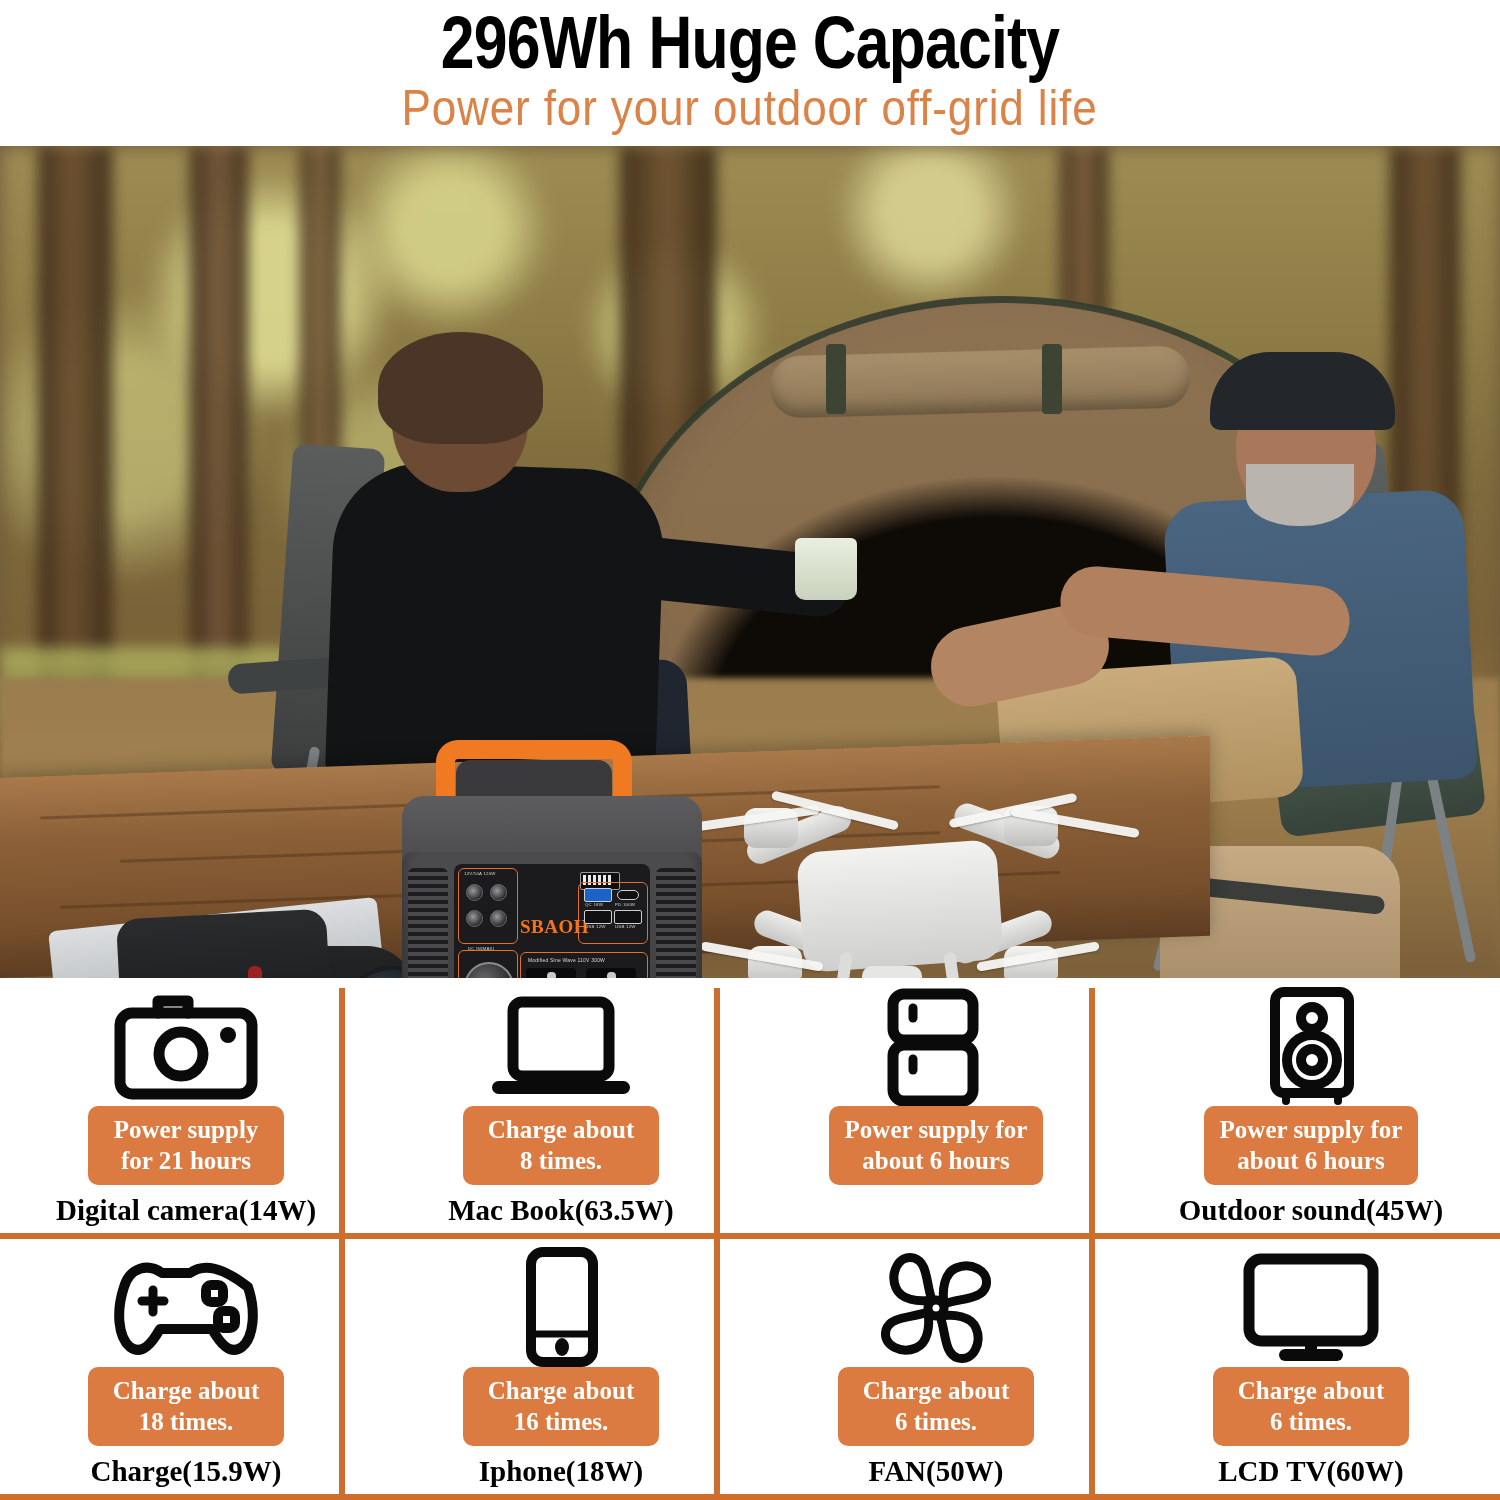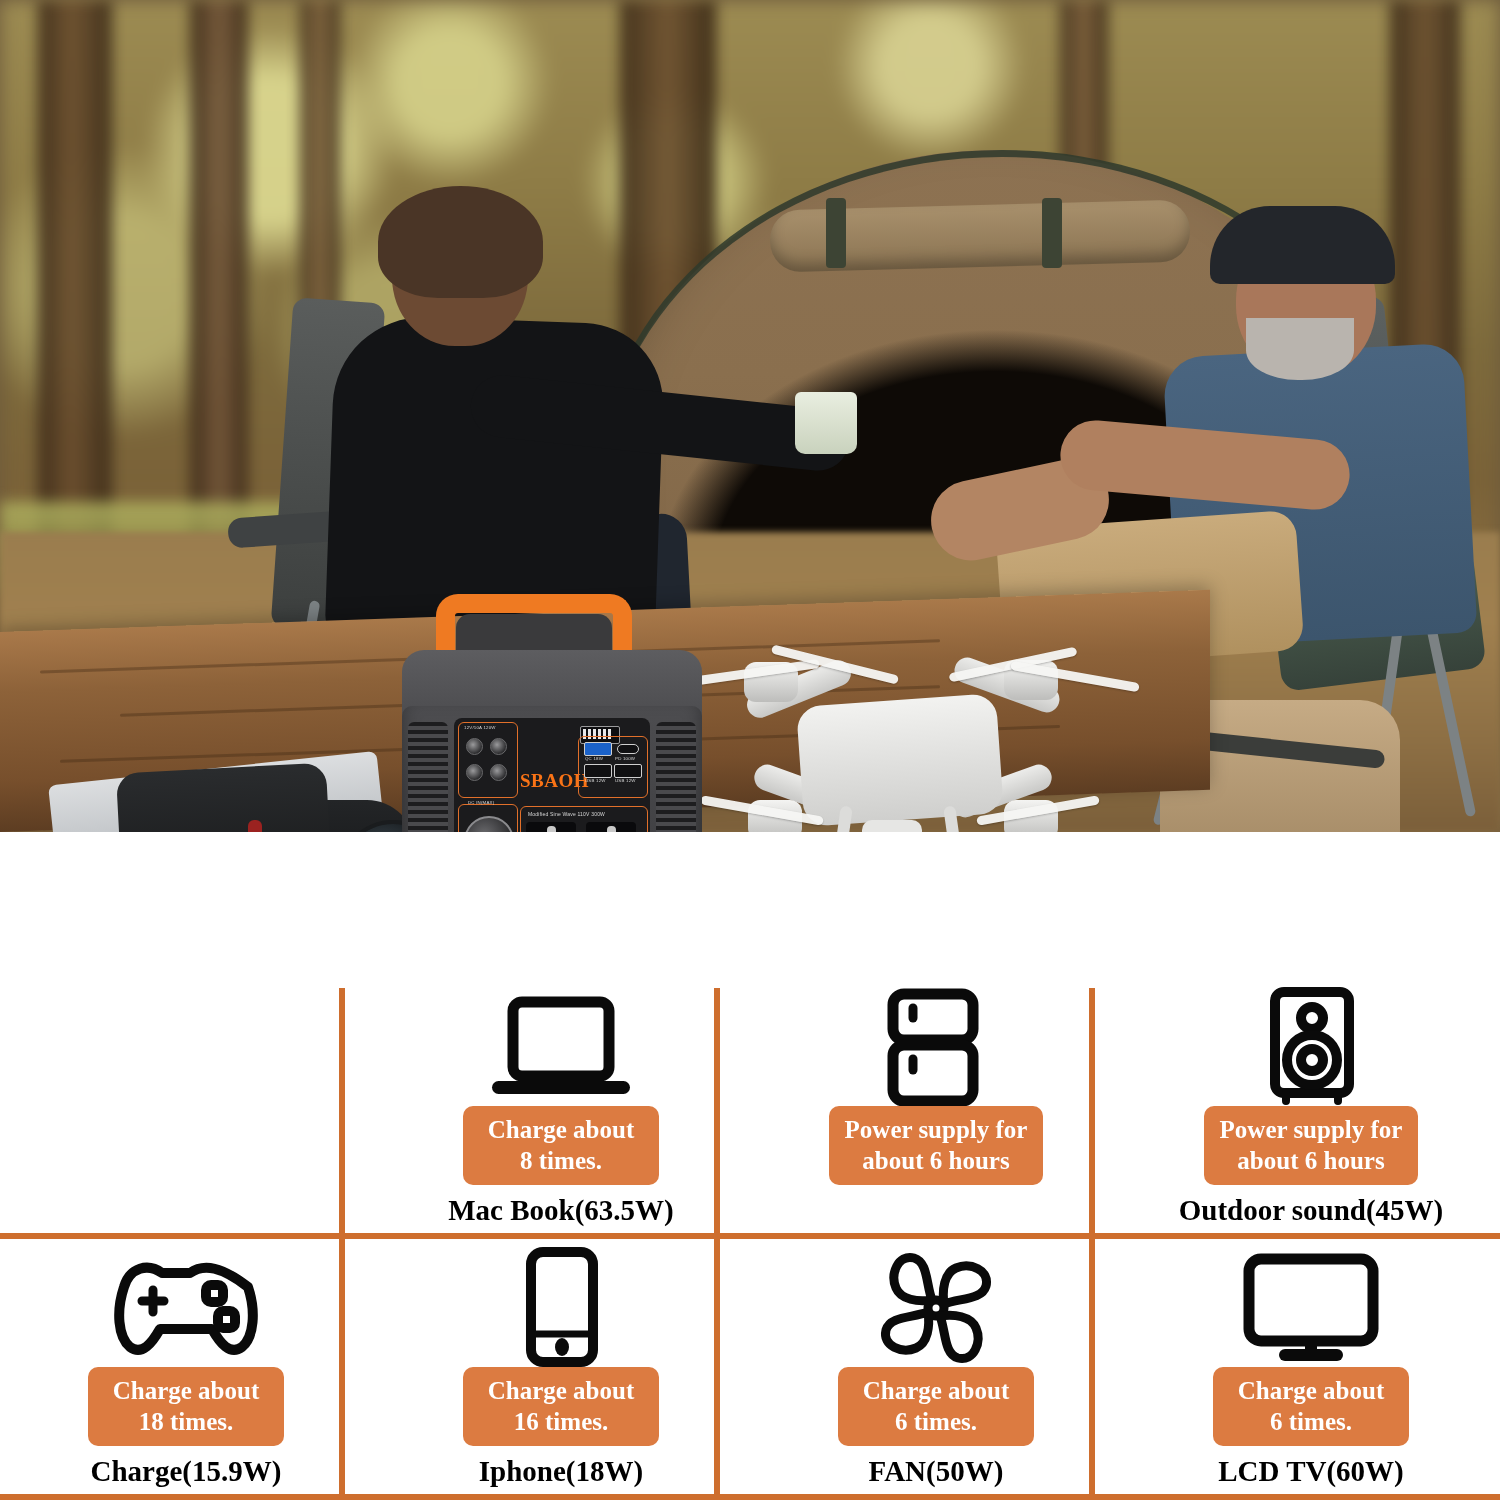--- a/index.html
+++ b/index.html
@@ -219,20 +219,24 @@
     margin-top:8px;color:#000000;
     font-family:"Liberation Serif",serif;font-weight:700;
     font-size:29px;line-height:34px;white-space:nowrap;text-align:center;
   }
 </style>
 </head>
 <body>
 
 <div class="page">
 
+  <div class="header">
+    <div class="headline">296Wh Huge Capacity</div>
+    <div class="subhead">Power for your outdoor off-grid life</div>
+  </div>
 
   <div class="photo">
     <div class="forest"></div>
     <div class="trunk t1"></div>
     <div class="trunk t2"></div>
     <div class="trunk t3"></div>
     <div class="trunk t4"></div>
     <div class="trunk t5"></div>
     <div class="trunk t6"></div>
 
@@ -359,20 +363,35 @@
 
     <div class="hline" style="top:255px;"></div>
     <div class="hline" style="top:516px;"></div>
     <div class="vline" style="left:339px;top:10px;height:245px;"></div>
     <div class="vline" style="left:714px;top:10px;height:245px;"></div>
     <div class="vline" style="left:1089px;top:10px;height:245px;"></div>
     <div class="vline" style="left:339px;top:261px;height:255px;"></div>
     <div class="vline" style="left:714px;top:261px;height:255px;"></div>
     <div class="vline" style="left:1089px;top:261px;height:255px;"></div>
 
+    <div class="cell" style="left:0px;top:0px;">
+      <div class="icon-wrap">
+        <svg width="150" height="112" viewBox="0 0 150 112" fill="none" stroke="#0A0A0A" stroke-width="11">
+          <path d="M47 22 V10 h30 v12" stroke-linejoin="round" stroke-linecap="round"></path>
+          <rect x="9" y="22" width="132" height="81" rx="12"></rect>
+          <circle cx="70" cy="63" r="22"></circle>
+          <circle cx="117" cy="44" r="8" fill="#0A0A0A" stroke="none"></circle>
+        </svg>
+      </div>
+      <div class="badge">
+        <span>Power supply</span><br>
+        <span>for 21 hours</span>
+      </div>
+      <div class="caption">Digital camera(14W)</div>
+    </div>
 
     <div class="cell" style="left:375px;top:0px;">
       <div class="icon-wrap">
         <svg width="150" height="108" viewBox="0 0 150 108" fill="none" stroke="#0A0A0A" stroke-width="11">
           <rect x="27" y="9" width="96" height="74" rx="9"></rect>
           <rect x="6" y="88" width="138" height="13" rx="6.5" fill="#0A0A0A" stroke="none"></rect>
         </svg>
       </div>
       <div class="badge">
         <span>Charge about</span><br>

